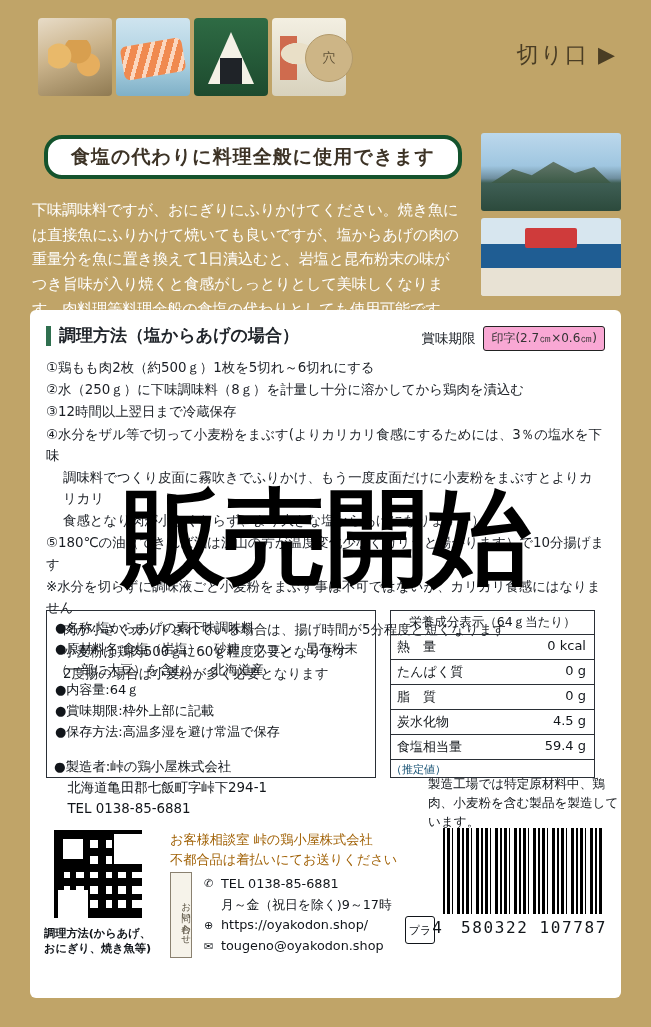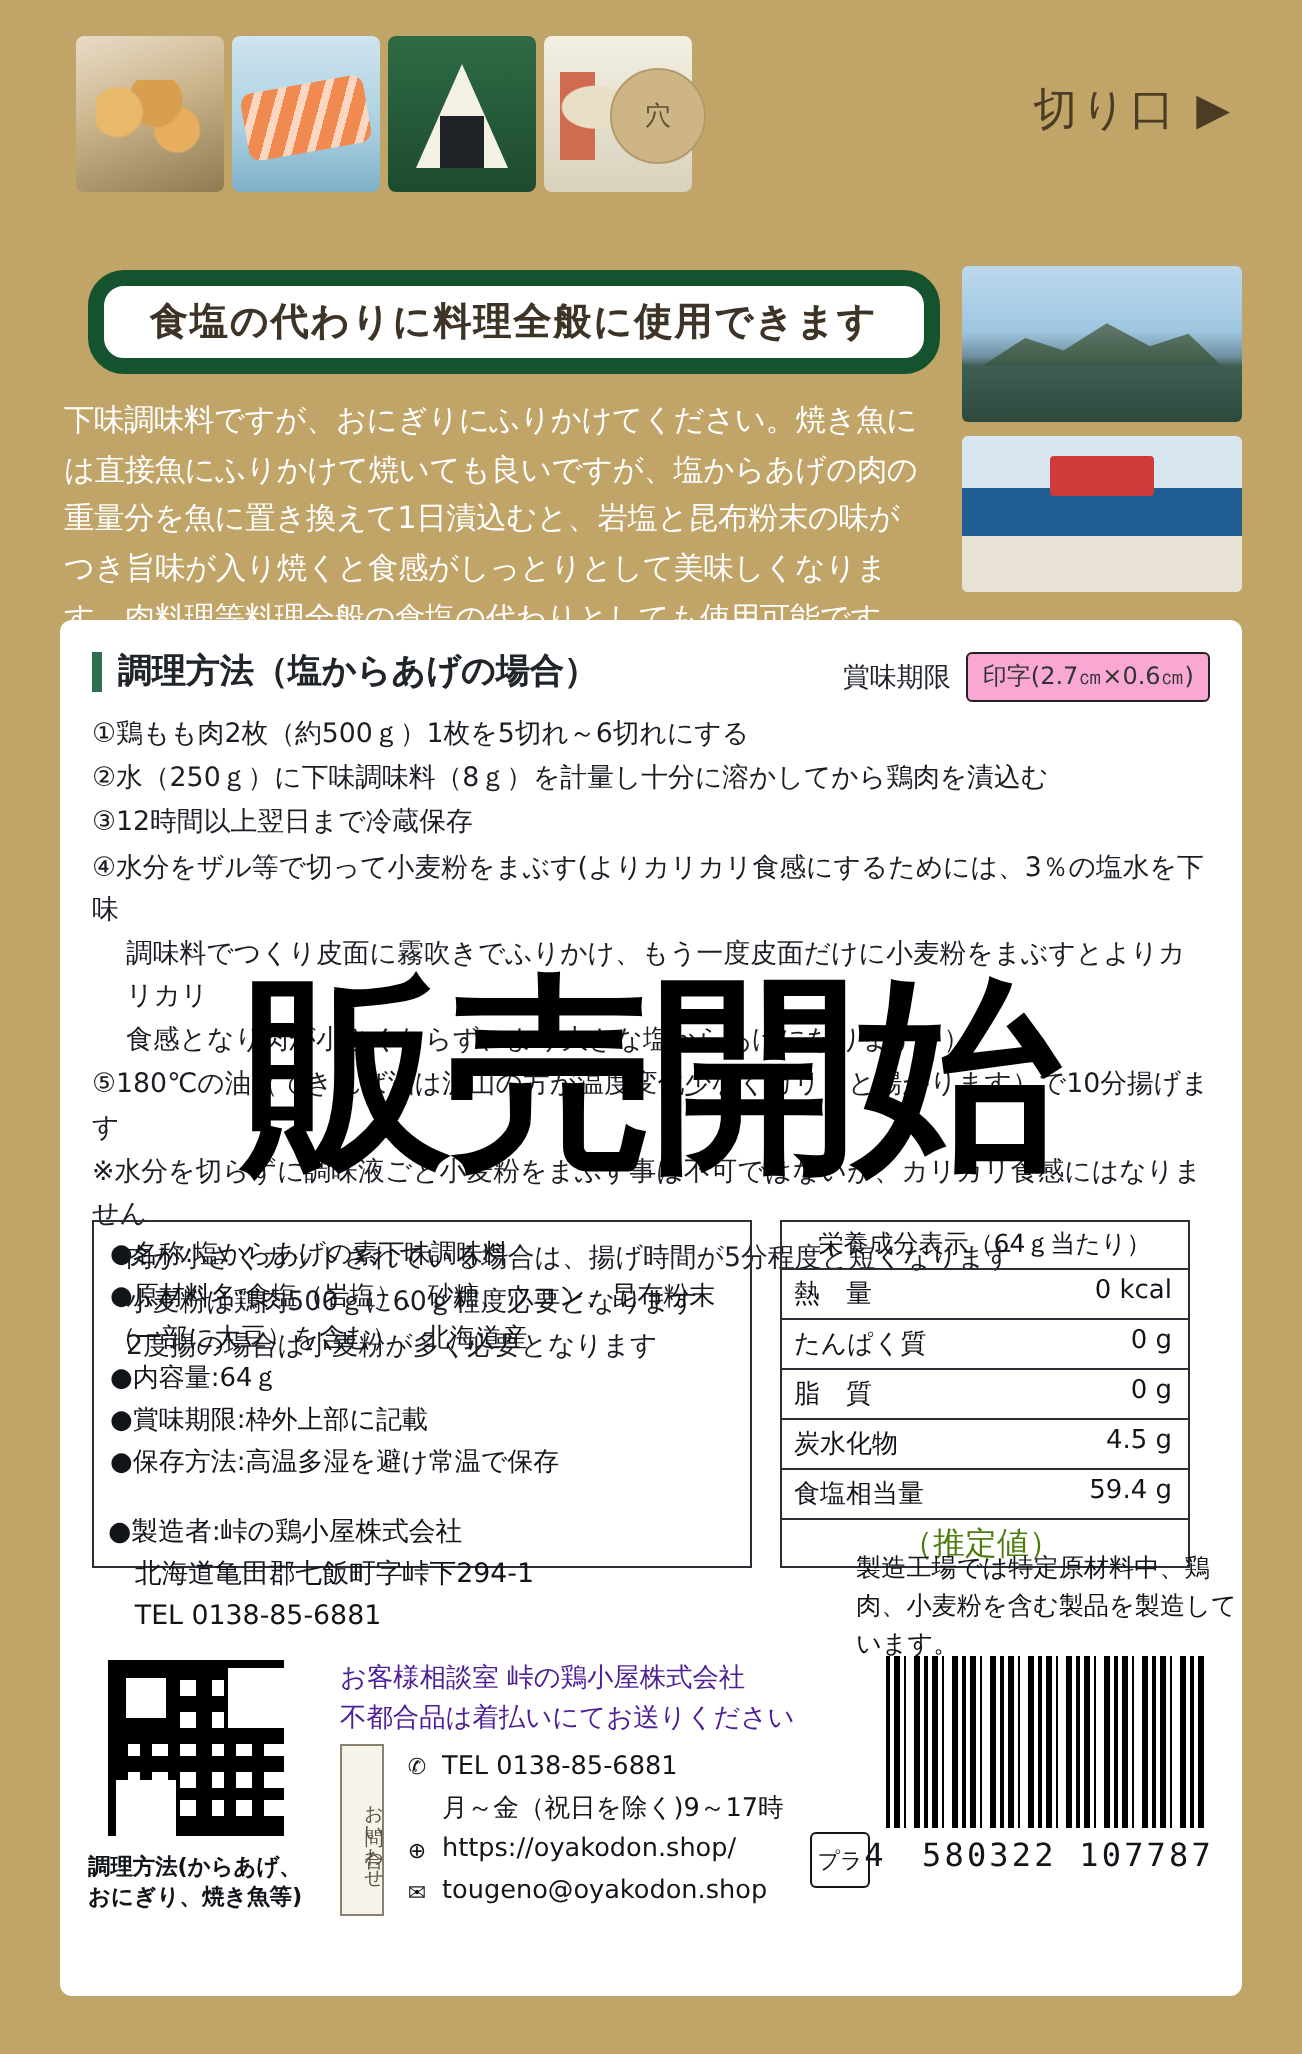--- a/index.html
+++ b/index.html
@@ -51,21 +51,21 @@
   }
   .cut-mark{
     position:absolute;right:34px;top:40px;
     font-size:22px;color:#4a3d24;letter-spacing:2px;
     font-family:"DejaVu Sans", sans-serif;
   }
   
   .headline{
     position:absolute;left:44px;top:135px;
     width:410px;height:36px;border-radius:18px;
-    background:#ffffff;border:8px solid #14532d;
+    background:#ffffff;border:4px solid #14532d;
     display:flex;align-items:center;justify-content:center;
     font-size:19px;font-weight:bold;color:#3d3326;letter-spacing:1px;
   }
   
   .desc{
     position:absolute;left:32px;top:198px;width:430px;
     font-size:15.2px;line-height:1.62;color:#ffffff;
     letter-spacing:-0.2px;
   }
   
@@ -113,21 +113,21 @@
   }
   .nut{width:205px;border:1px solid #2a2f36;box-sizing:border-box;}
   .nut-head{
     text-align:center;font-size:12.5px;padding:3px 0;
     border-bottom:1px solid #2a2f36;color:#11151a;
   }
   .nut-row{display:flex;font-size:13px;border-bottom:1px solid #2a2f36;}
   .nut-row:last-child{border-bottom:none;}
   .nut-row .k{flex:1;padding:3px 6px;color:#11151a;}
   .nut-row .v{width:78px;text-align:right;padding:3px 8px;color:#11151a;}
-  .nut-note{font-size:16px;text-align:center;padding:2px 4px 0 0;color:#4d7c0f;}
+  .nut-note{font-size:11px;text-align:left;padding:2px 4px 0 0;color:#0c4a6e;}
   .factory{
     position:absolute;left:398px;top:465px;width:200px;
     font-size:12.6px;line-height:1.5;color:#11151a;
   }
   .maker{
     position:absolute;left:24px;top:447px;width:340px;
     font-size:13.4px;line-height:1.55;color:#11151a;
   }
   
   .qr{
@@ -137,21 +137,21 @@
       linear-gradient(0deg,#000 0 10px,transparent 10px 18px,#000 18px 24px,transparent 24px 32px,#000 32px 40px,transparent 40px 46px,#000 46px 54px,transparent 54px 62px,#000 62px 70px,transparent 70px 78px,#000 78px 88px);
     background-blend-mode:multiply;
   }
   .qr:after{content:"";position:absolute;left:4px;top:4px;width:20px;height:20px;border:5px solid #000;background:#fff;box-shadow:56px 0 0 -0px #fff,0 56px 0 0 #fff;}
   .qr-cap{
     position:absolute;left:14px;top:616px;width:110px;
     font-size:11.2px;line-height:1.35;color:#11151a;font-weight:bold;
   }
   .support{
     position:absolute;left:140px;top:520px;width:260px;
-    font-size:13.2px;line-height:1.5;color:#4c1d95;
+    font-size:13.2px;line-height:1.5;color:#a16207;
   }
   .contact-tab{
     position:absolute;left:140px;top:562px;
     width:22px;height:86px;border:1px solid #8a8170;
     background:#f6f3ea;color:#5a5343;
     font-size:9.5px;line-height:1.12;text-align:center;
     padding-top:5px;box-sizing:border-box;
     writing-mode:vertical-rl;
   }
   .contact-lines{

